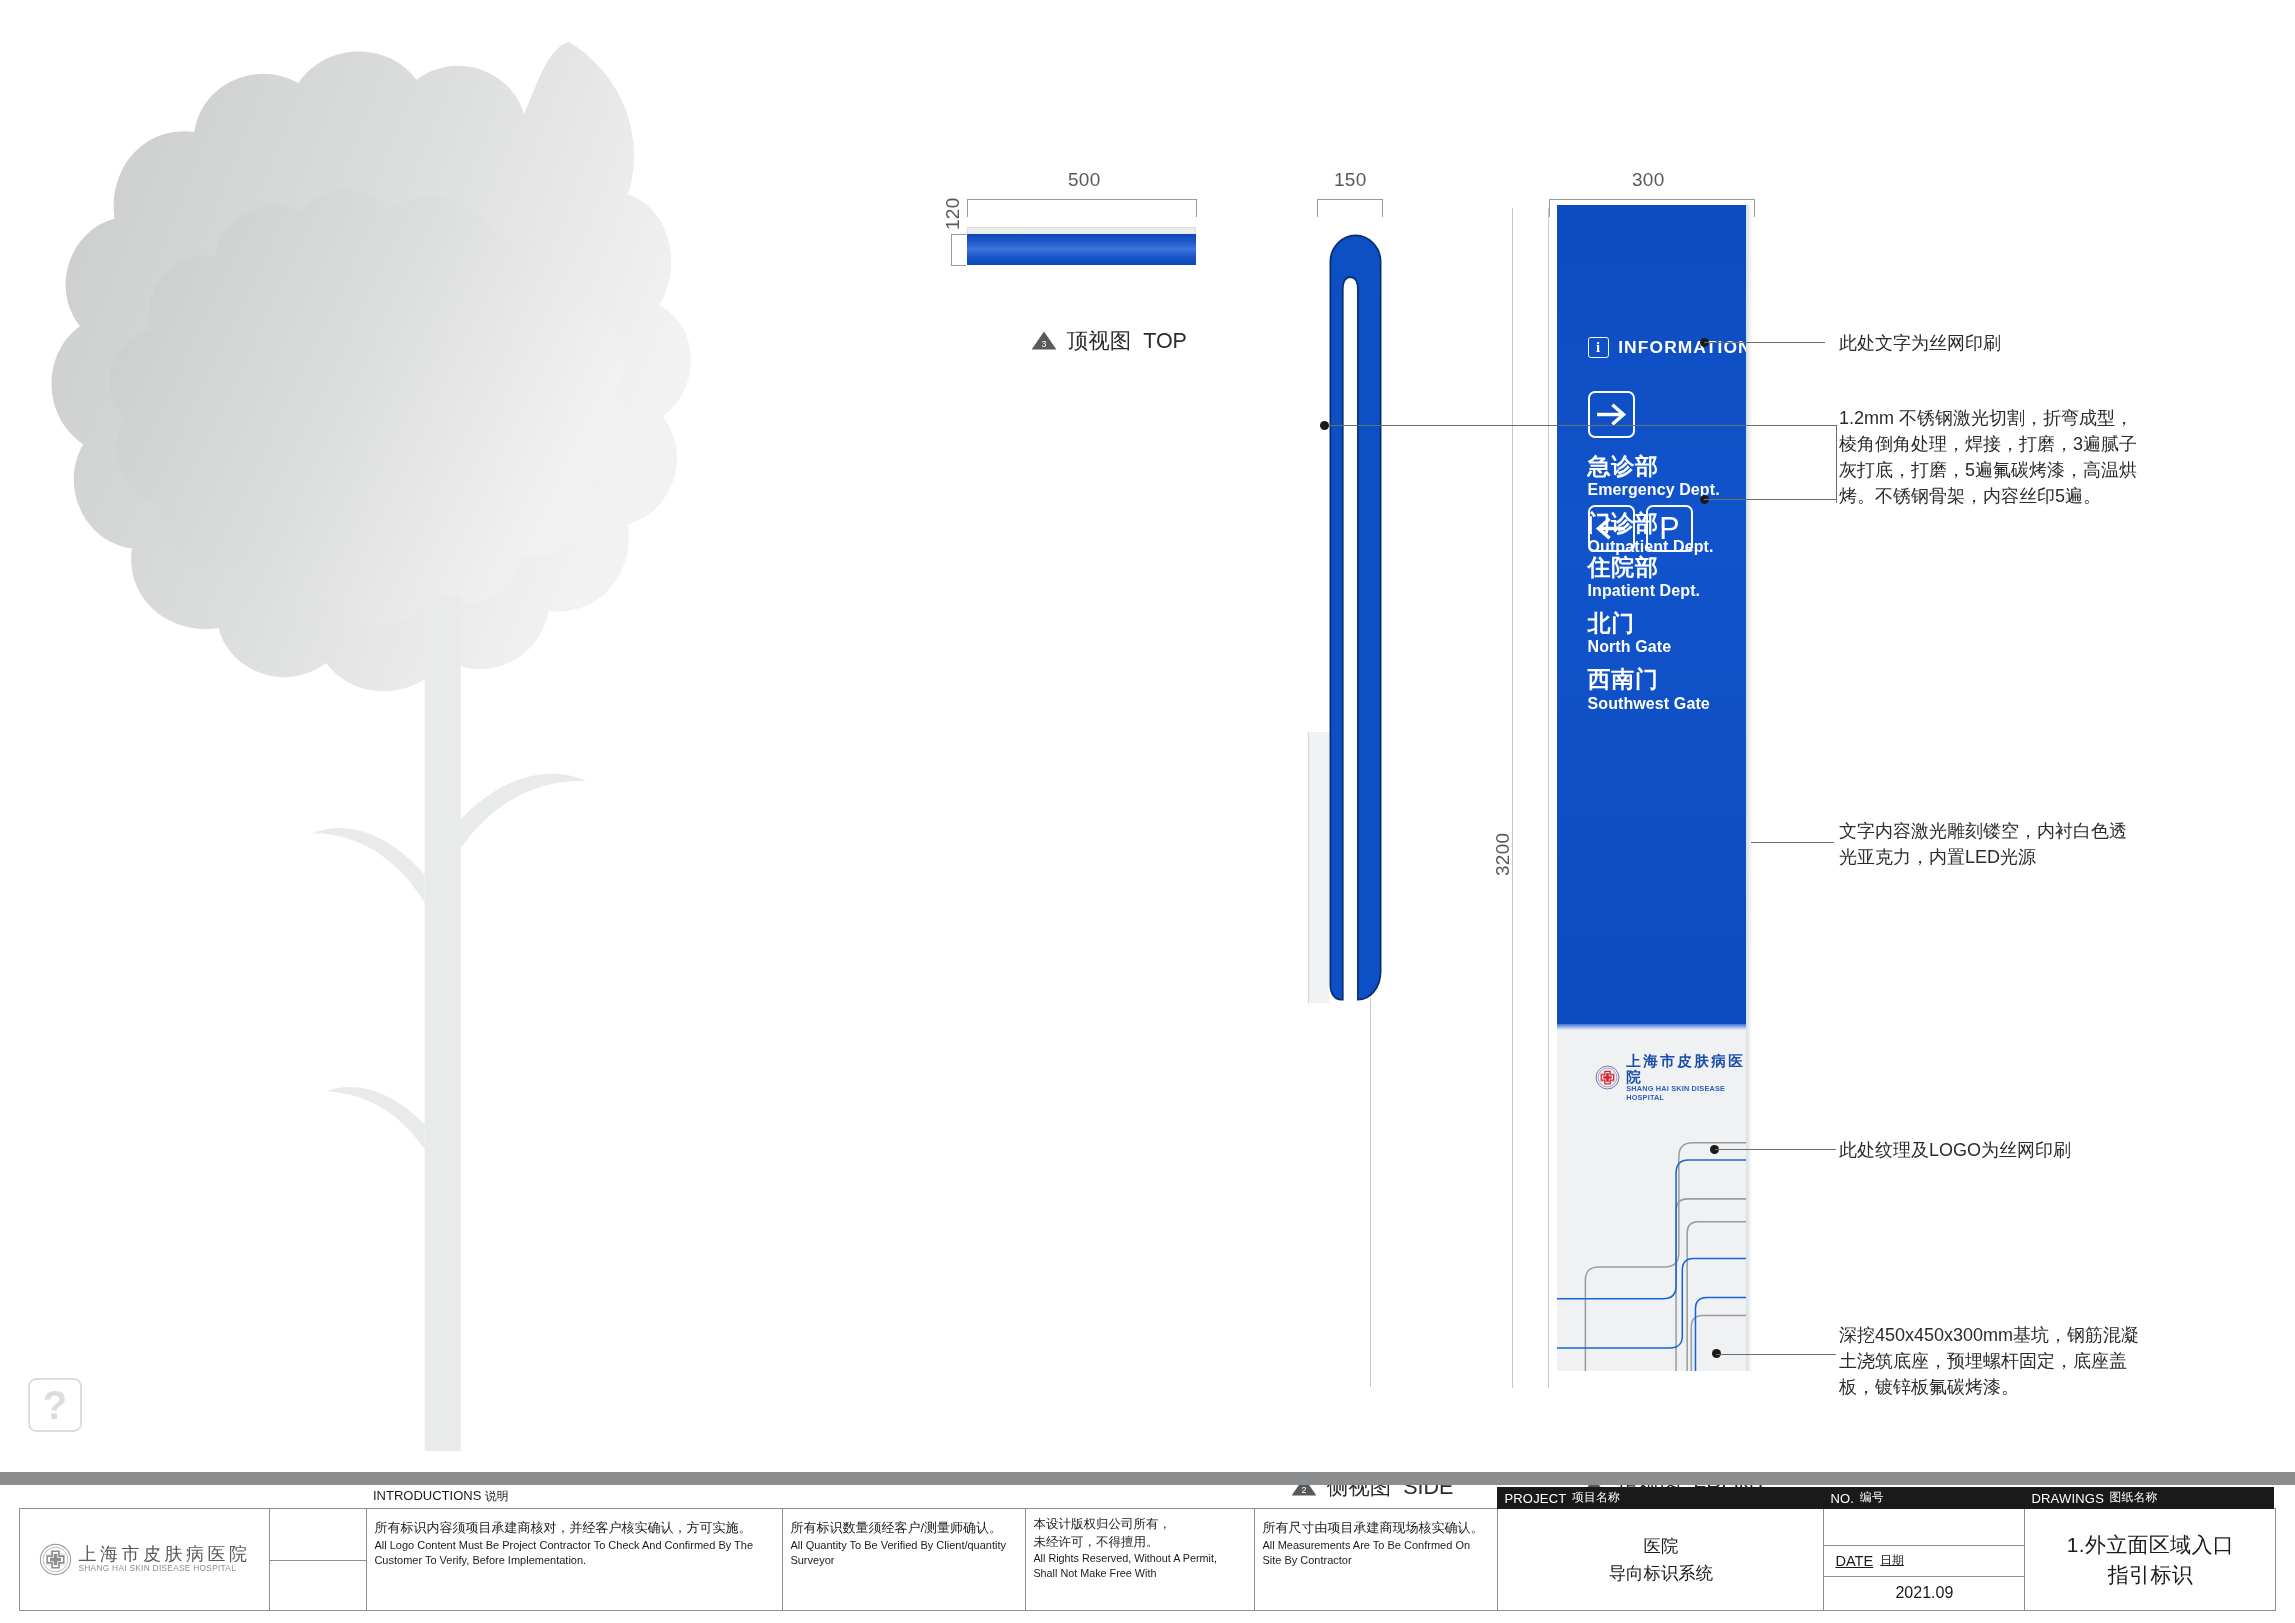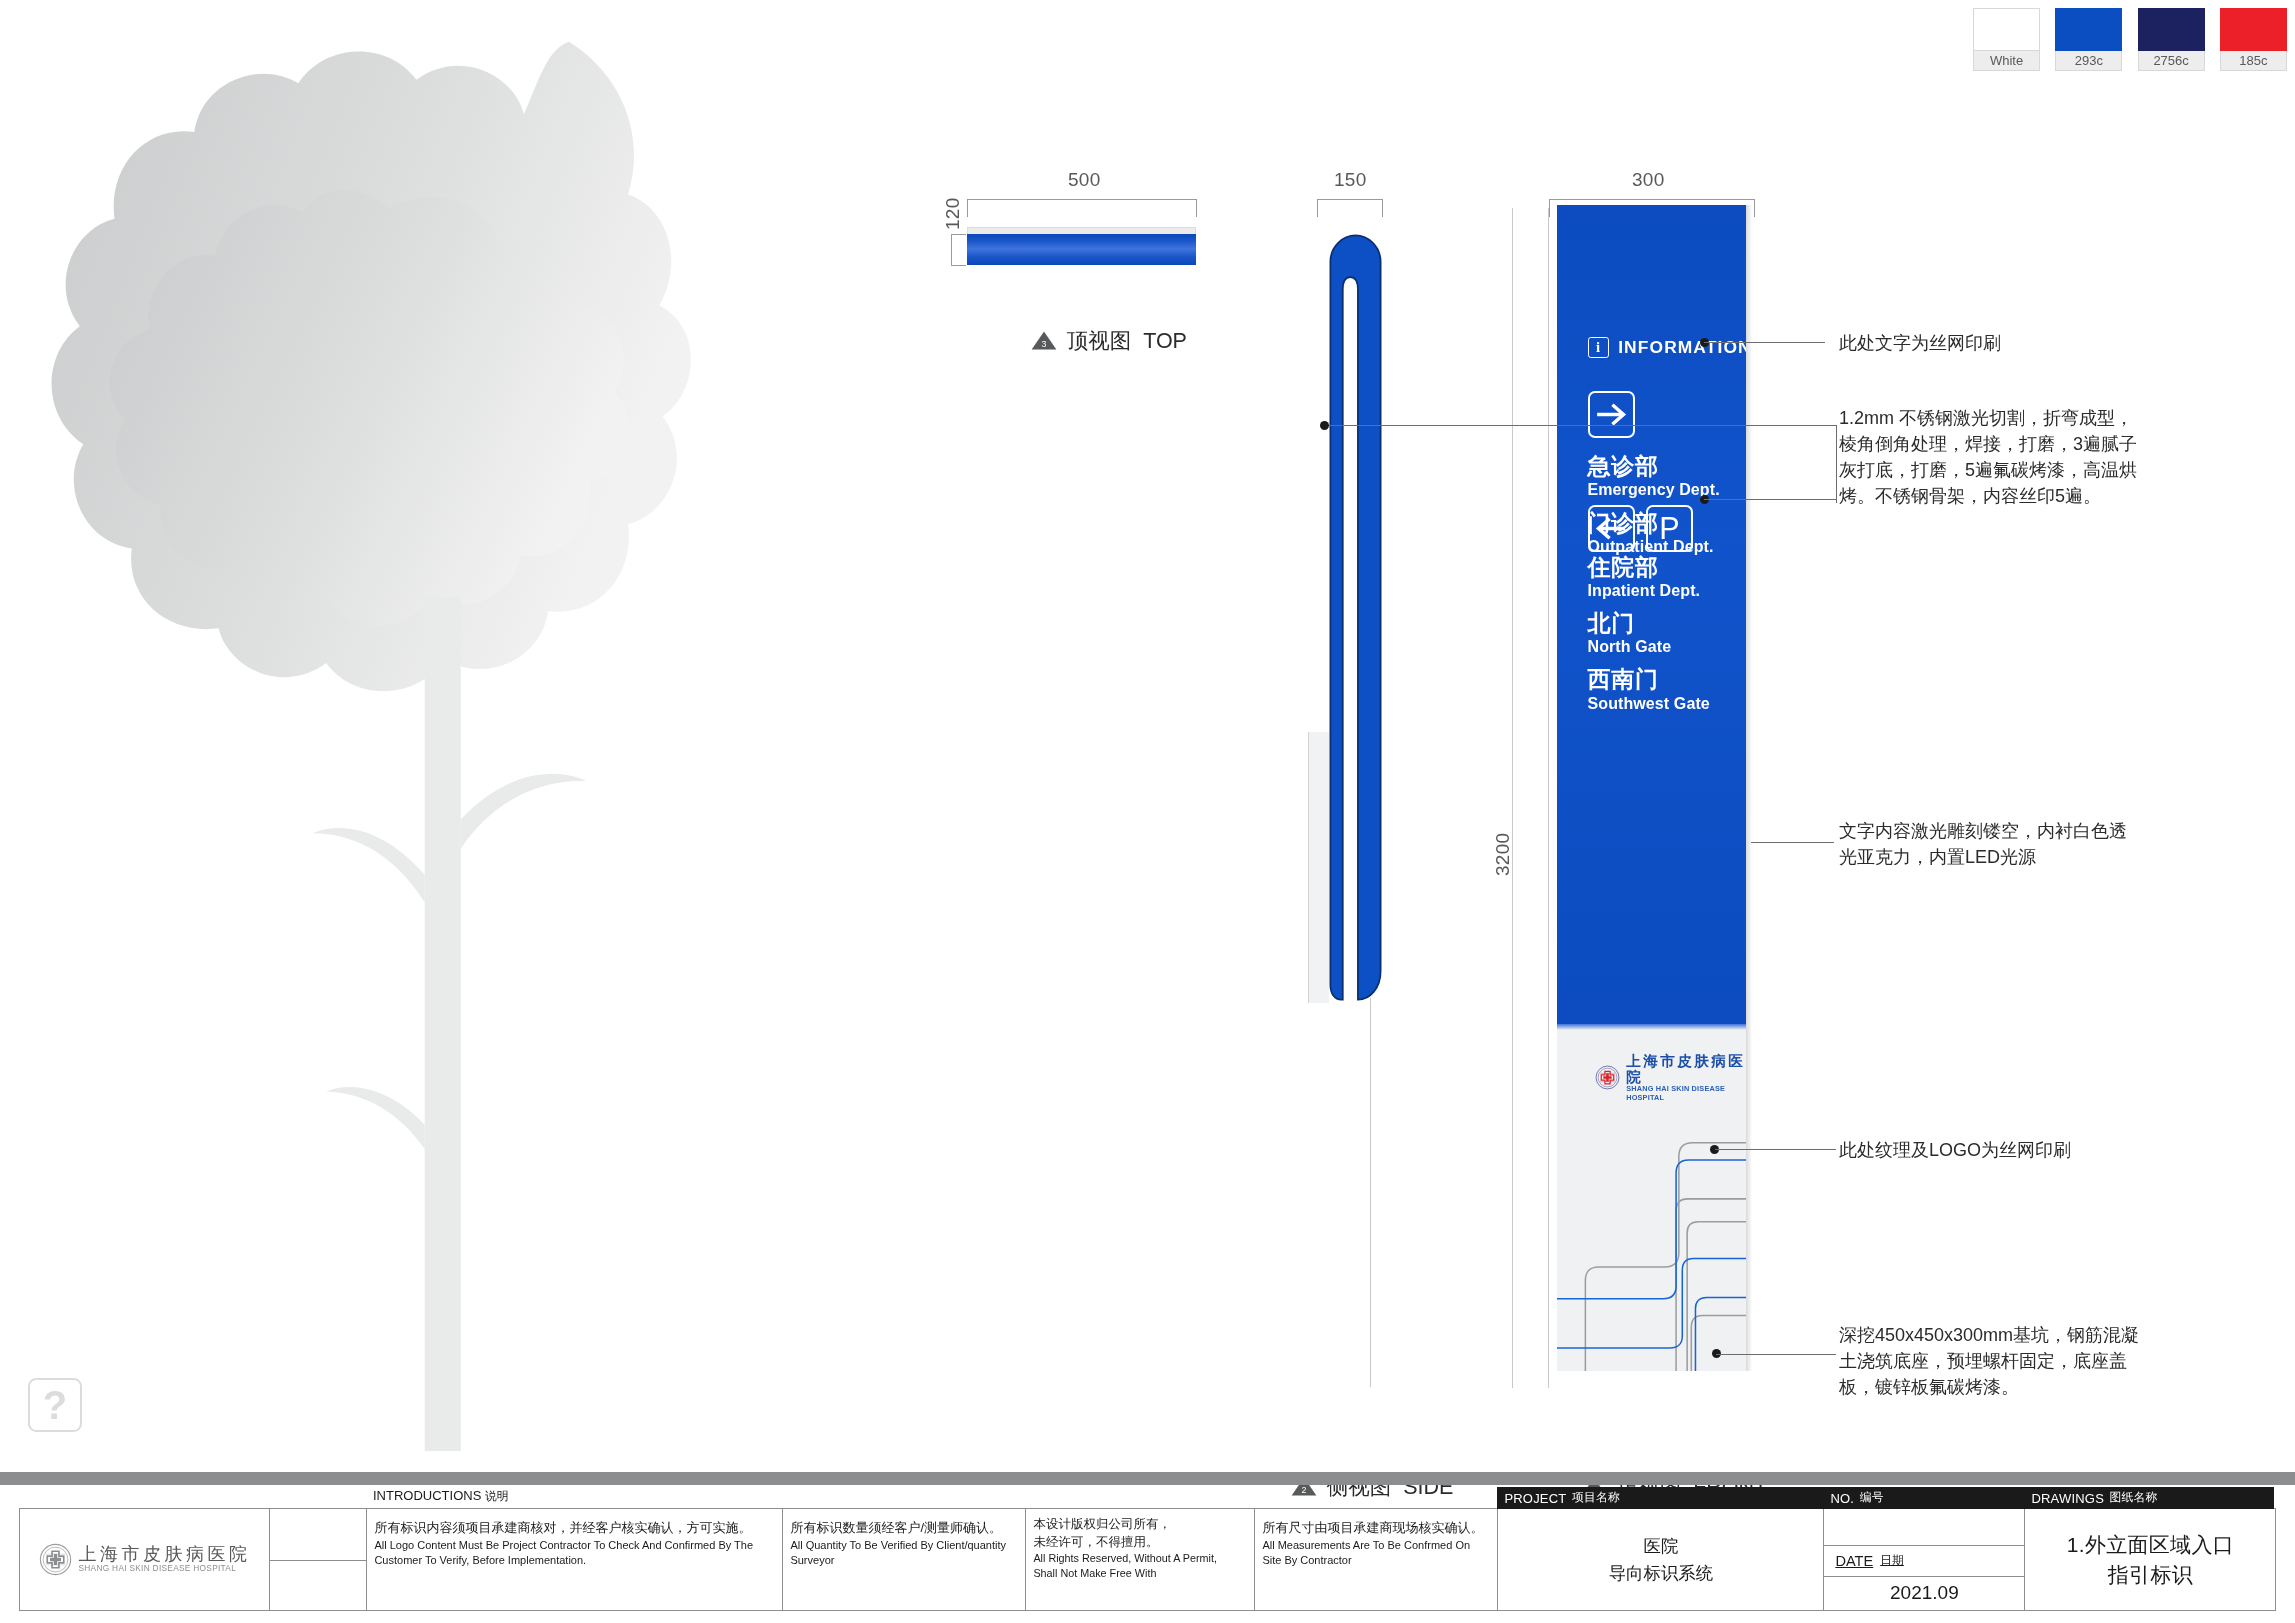--- a/index.html
+++ b/index.html
@@ -149,21 +149,21 @@
   .tb-hdr-bar .cn { font-size: 11.8px; margin-left: 5.6px; }
 
   .centerbox { height: 100%; display:flex; flex-direction:column; align-items:center; justify-content:center; }
   .centerbox .l { font-size: 17.4px; color:#1a1a1a; line-height: 1.5; }
 
   .no-stack { height:100%; display:flex; flex-direction:column; }
   .no-stack .r1 { flex: 1.25; border-bottom: 1px solid #8b8d8f; }
   .no-stack .r2 { flex: 1; border-bottom: 1px solid #8b8d8f; display:flex; align-items:center; padding-left: 11px;
                   font-size: 14.6px; color:#1a1a1a;text-decoration:underline; }
   .no-stack .r2 .cn { font-size: 11.8px; margin-left: 7px; }
-  .no-stack .r3 { flex: 1.15; display:flex; align-items:center; justify-content:center; font-size: 19px; color:#1a1a1a; }
+  .no-stack .r3 { flex: 1.15; display:flex; align-items:center; justify-content:center; font-size: 16px; color:#1a1a1a; }
 
   .draw-box { height:100%; display:flex; flex-direction:column; align-items:center; justify-content:center; }
   .draw-box .l { font-size: 21px; color:#1a1a1a; line-height: 1.4; letter-spacing: 0.3px; }
 </style>
 </head>
 <body>
 
 <div id="root">
 
   <svg class="tree-bg" viewBox="0 0 1660 2100" preserveAspectRatio="none">
@@ -193,38 +193,20 @@
                C320 310 385 278 435 305 C468 262 520 265 560 300 Z"></path>
     </g>
     <g fill="#e9eaea">
       <rect x="612" y="860" width="52" height="1230"></rect>
       <path d="M612 1260 C560 1200 500 1180 450 1200 C520 1200 575 1240 612 1300 Z"></path>
       <path d="M664 1180 C720 1120 790 1100 845 1125 C770 1122 706 1160 664 1222 Z"></path>
       <path d="M612 1620 C565 1570 510 1556 470 1572 C530 1574 578 1606 612 1655 Z"></path>
     </g>
   </svg>
 
-  <div class="swatches">
-    <div class="swatch">
-      <div class="chip" style="background:#ffffff"></div>
-      <div class="cap">White</div>
-    </div>
-    <div class="swatch">
-      <div class="chip" style="background:#0b4ec2;border-color:#0b4ec2"></div>
-      <div class="cap">293c</div>
-    </div>
-    <div class="swatch">
-      <div class="chip" style="background:#1c2260;border-color:#1c2260"></div>
-      <div class="cap">2756c</div>
-    </div>
-    <div class="swatch">
-      <div class="chip" style="background:#ec2029;border-color:#ec2029"></div>
-      <div class="cap">185c</div>
-    </div>
-  </div>
 
   <div class="dim-label" style="left:1068px; top:169px;">500</div>
   <div class="dim-line-h" style="left:967px; top:199px; width:229px;"></div>
   <div class="tick-v" style="left:967px; top:199px; height:18px;"></div>
   <div class="tick-v" style="left:1196px; top:199px; height:18px;"></div>
 
   <div class="dim-label vert" style="left:942px; top:230px;">120</div>
   <div class="dim-line-v" style="left:951px; top:234px; height:31px;"></div>
   <div class="tick-h" style="left:951px; top:234px; width:15.3px;"></div>
   <div class="tick-h" style="left:951px; top:265px; width:15.3px;"></div>

